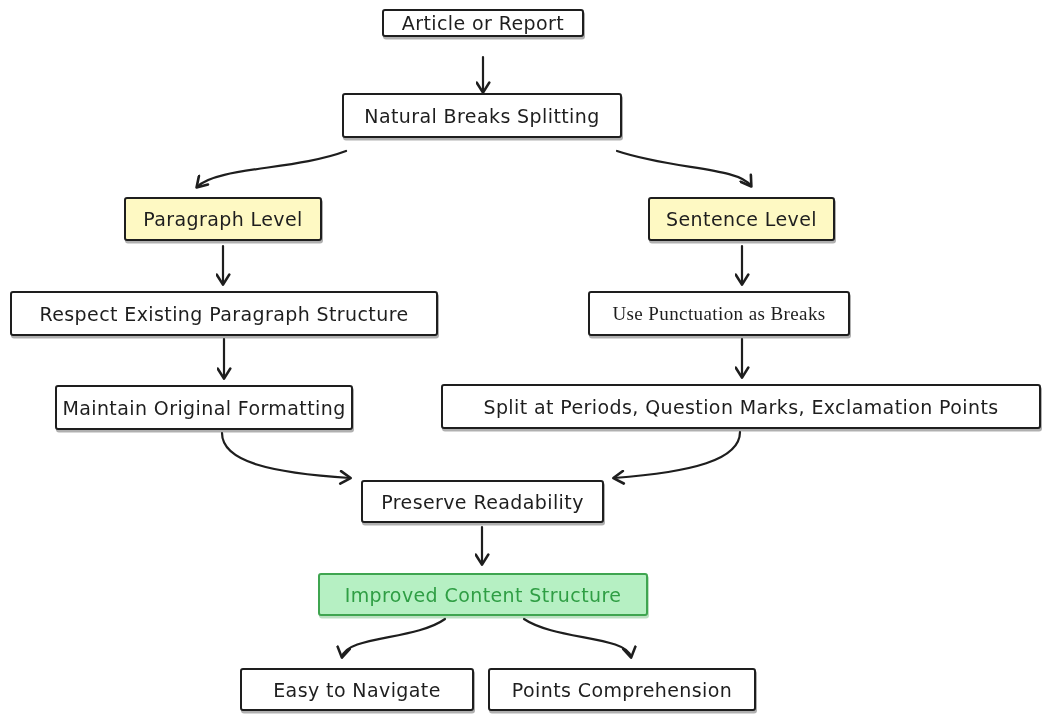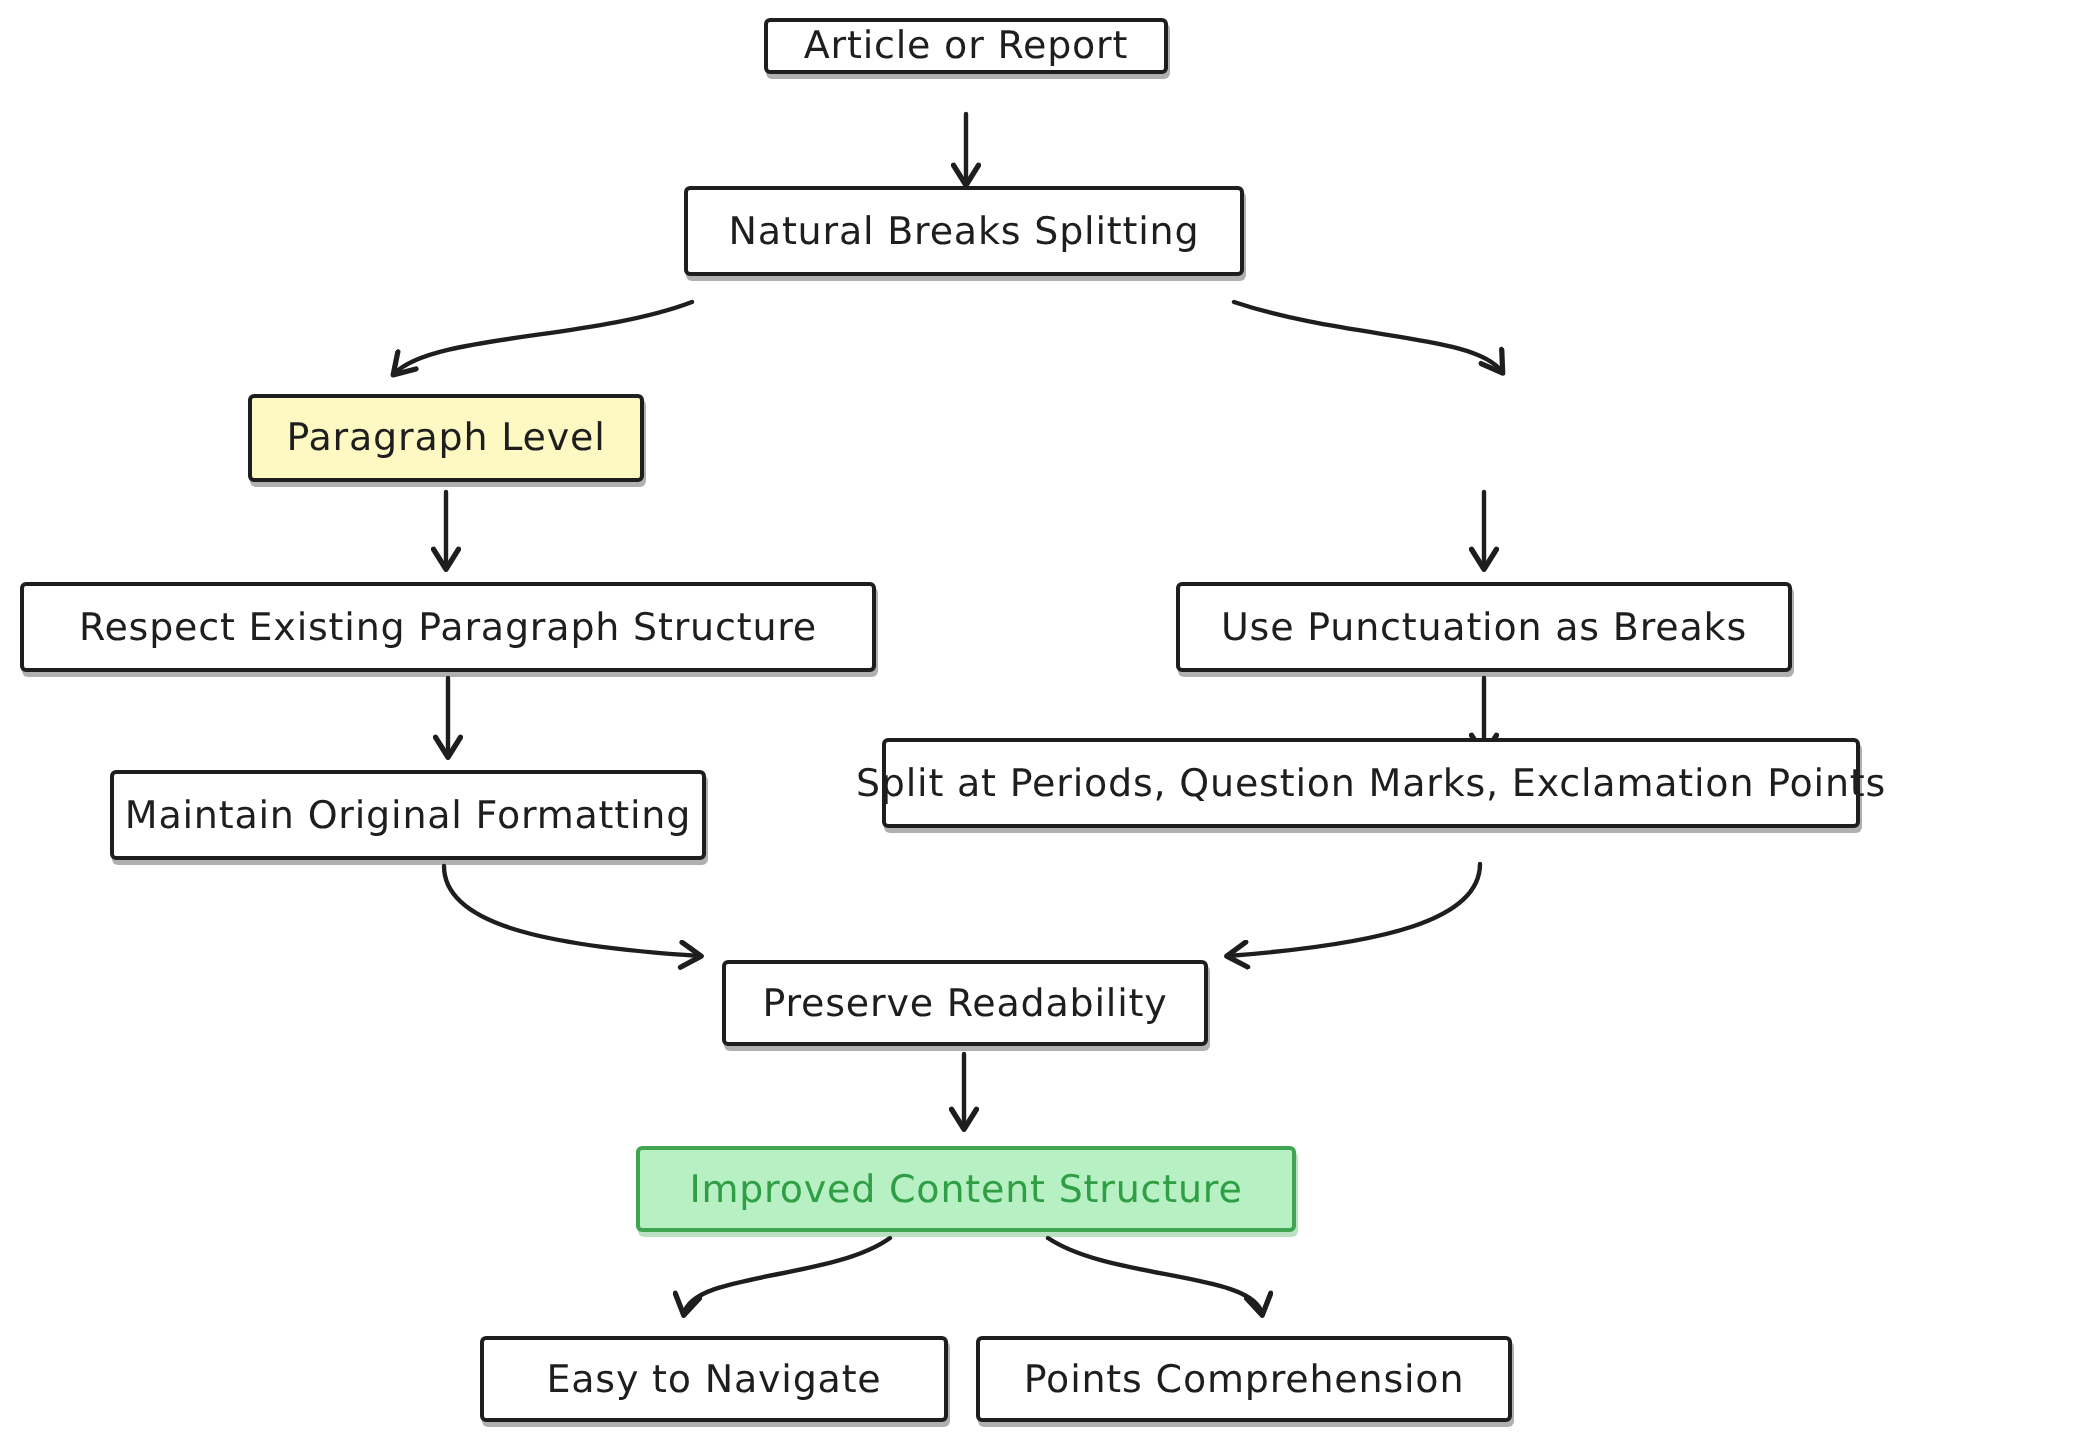--- a/index.html
+++ b/index.html
@@ -69,28 +69,29 @@
       <path d="M 524 619 C 555 640 627 636 631 657" marker-end="url(#arrowhead)"></path>
     </g>
   </svg>
 
   <div class="node" style="left:382px; top:9px; width:202px; height:28px;">Article or Report</div>
 
   <div class="node" style="left:342px; top:93px; width:280px; height:45px;">Natural Breaks Splitting</div>
 
   <div class="node highlight" style="left:124px; top:197px; width:198px; height:44px;">Paragraph Level</div>
 
+  <div class="node highlight" style="left:648px; top:197px; width:187px; height:44px;">Sentence Level</div>
 
   <div class="node" style="left:10px; top:291px; width:428px; height:45px;">Respect Existing Paragraph Structure</div>
 
-  <div class="node" style="left:588px; top:291px; width:308px; height:45px;">Use Punctuation as Breaks</div>
+  <div class="node" style="left:588px; top:291px; width:262px; height:45px;font-family:Liberation Serif, serif;">Use Punctuation as Breaks</div>
 
   <div class="node" style="left:55px; top:385px; width:298px; height:45px;">Maintain Original Formatting</div>
 
-  <div class="node" style="left:441px; top:369px; width:489px; height:45px;text-align:center;">Split at Periods, Question Marks, Exclamation Points</div>
+  <div class="node" style="left:441px; top:384px; width:600px; height:45px;text-align:center;">Split at Periods, Question Marks, Exclamation Points</div>
 
   <div class="node result" style="left:318px; top:573px; width:330px; height:43px;">Improved Content Structure</div>
 
   <div class="node" style="left:361px; top:480px; width:243px; height:43px;">Preserve Readability</div>
 
   <div class="node" style="left:240px; top:668px; width:234px; height:43px;">Easy to Navigate</div>
 
   <div class="node" style="left:488px; top:668px; width:268px; height:43px;">Points Comprehension</div>
 
 </div>

